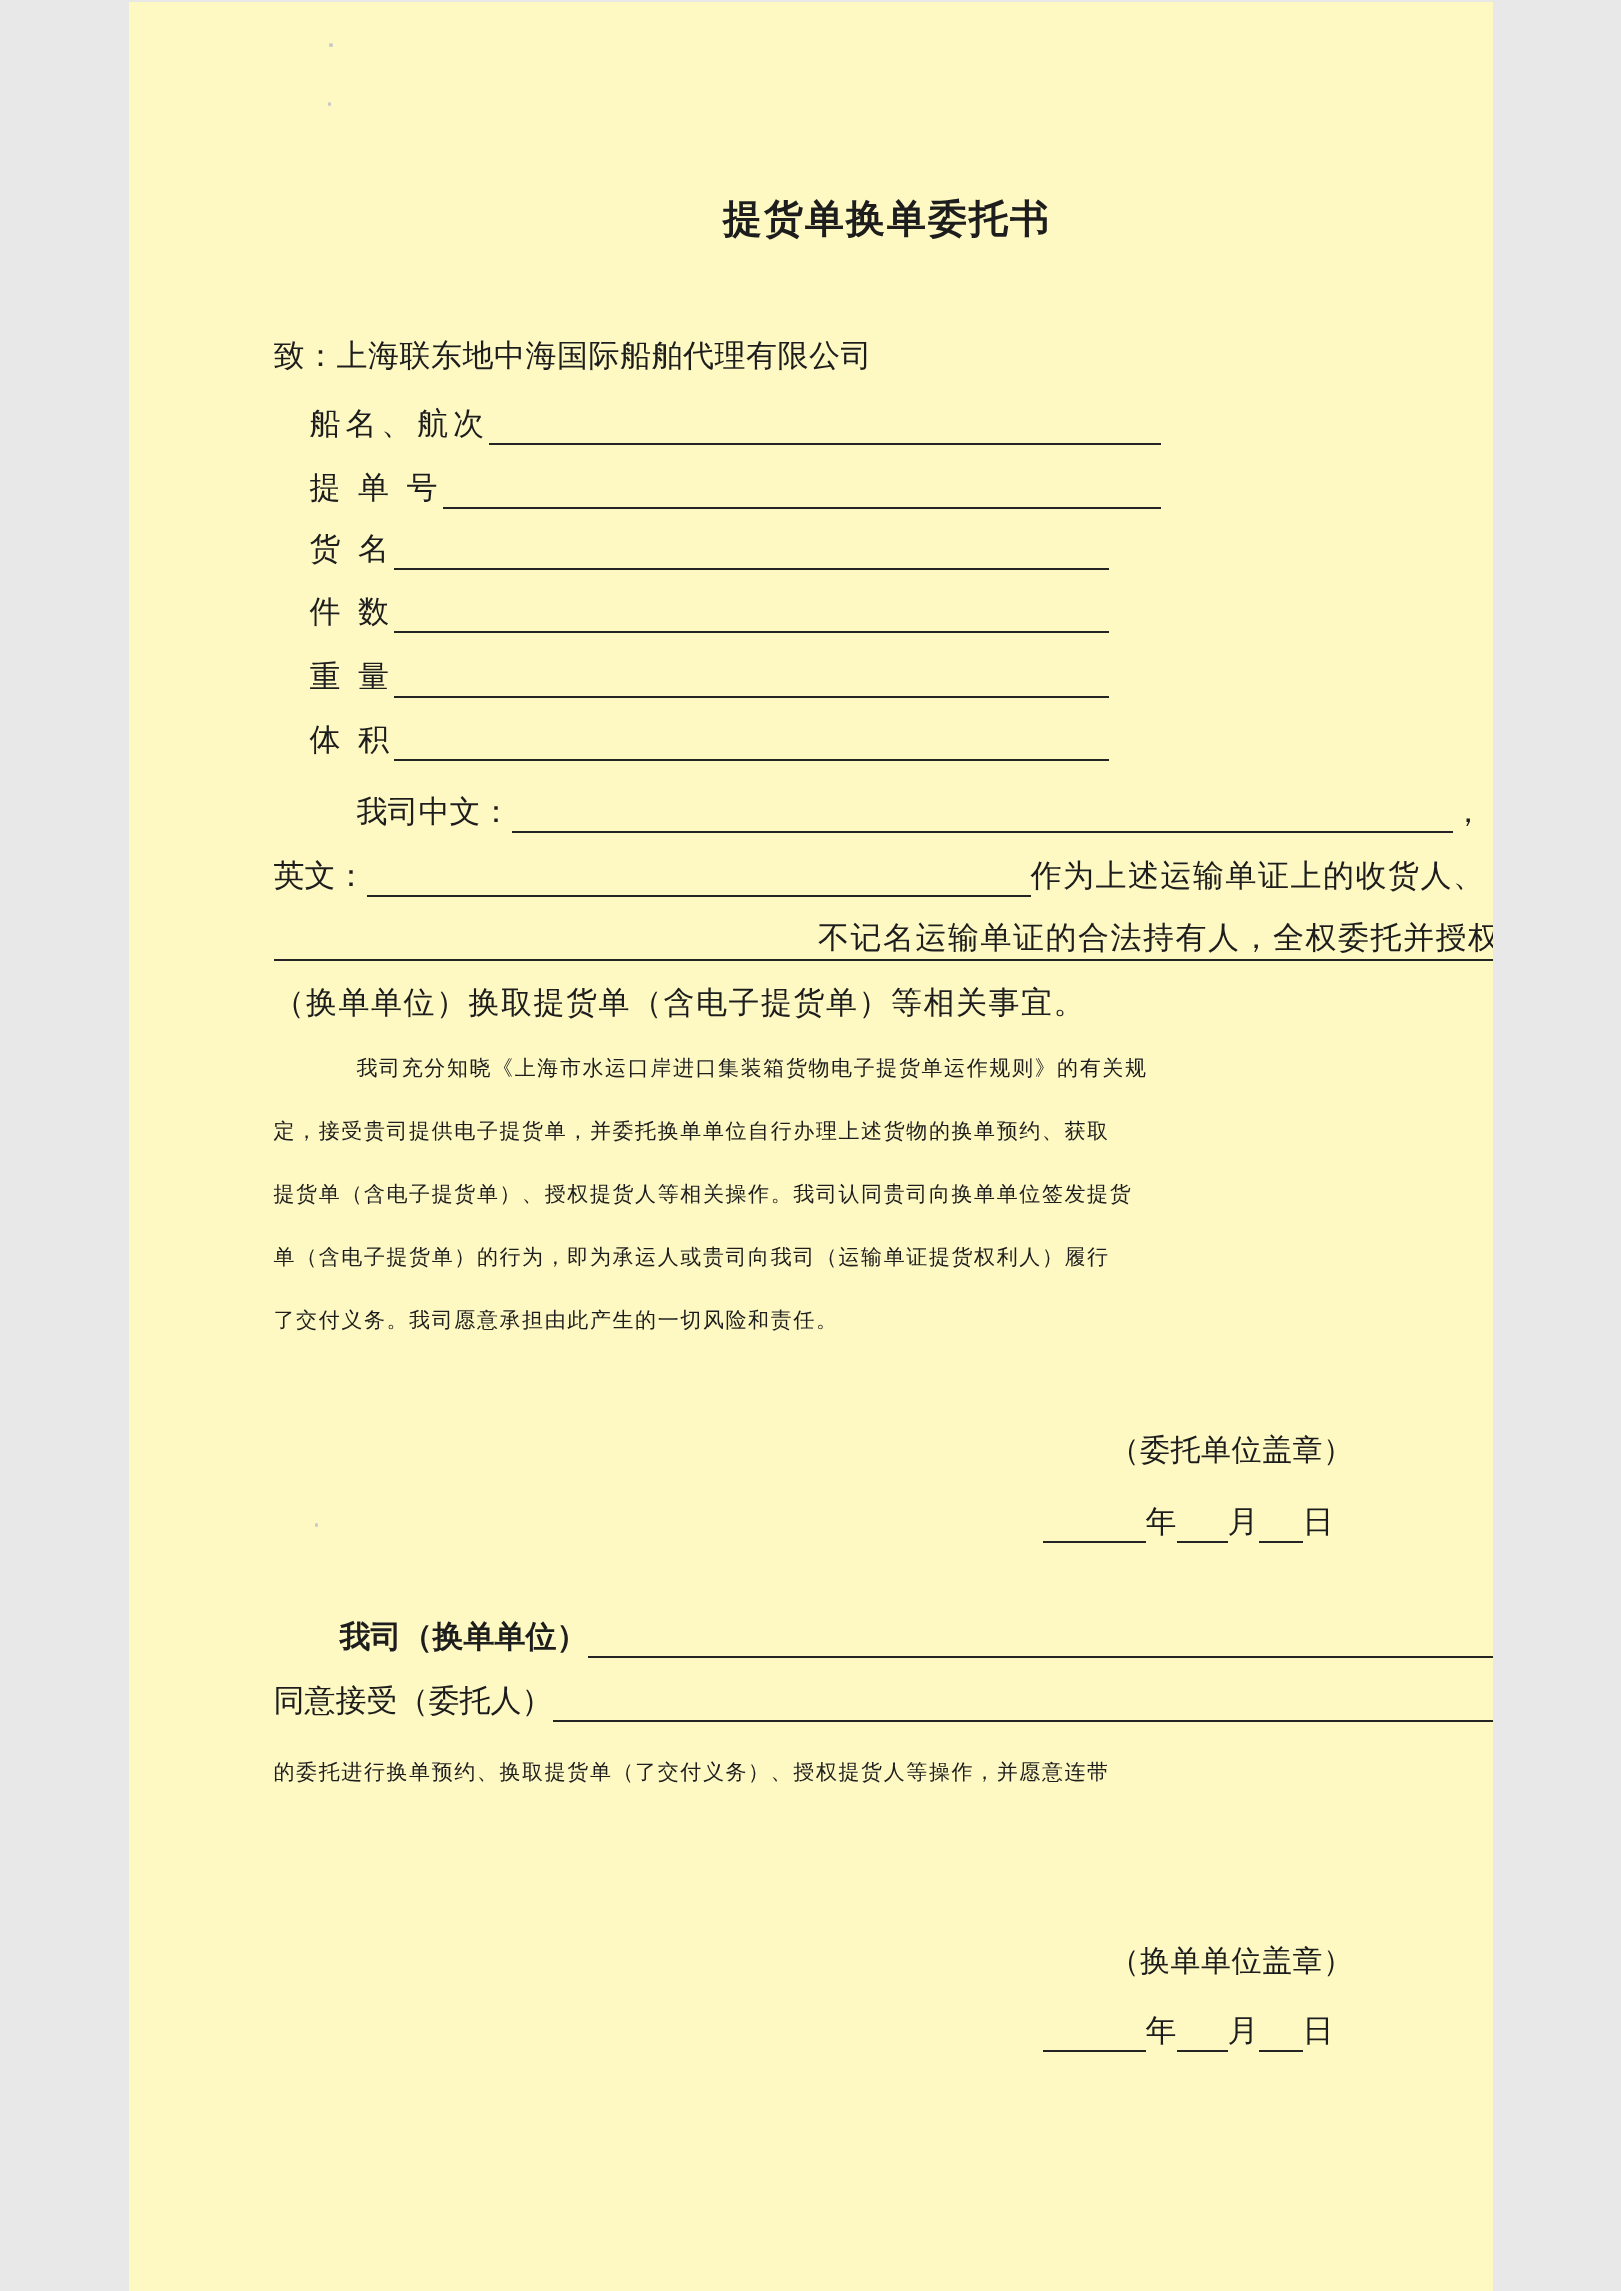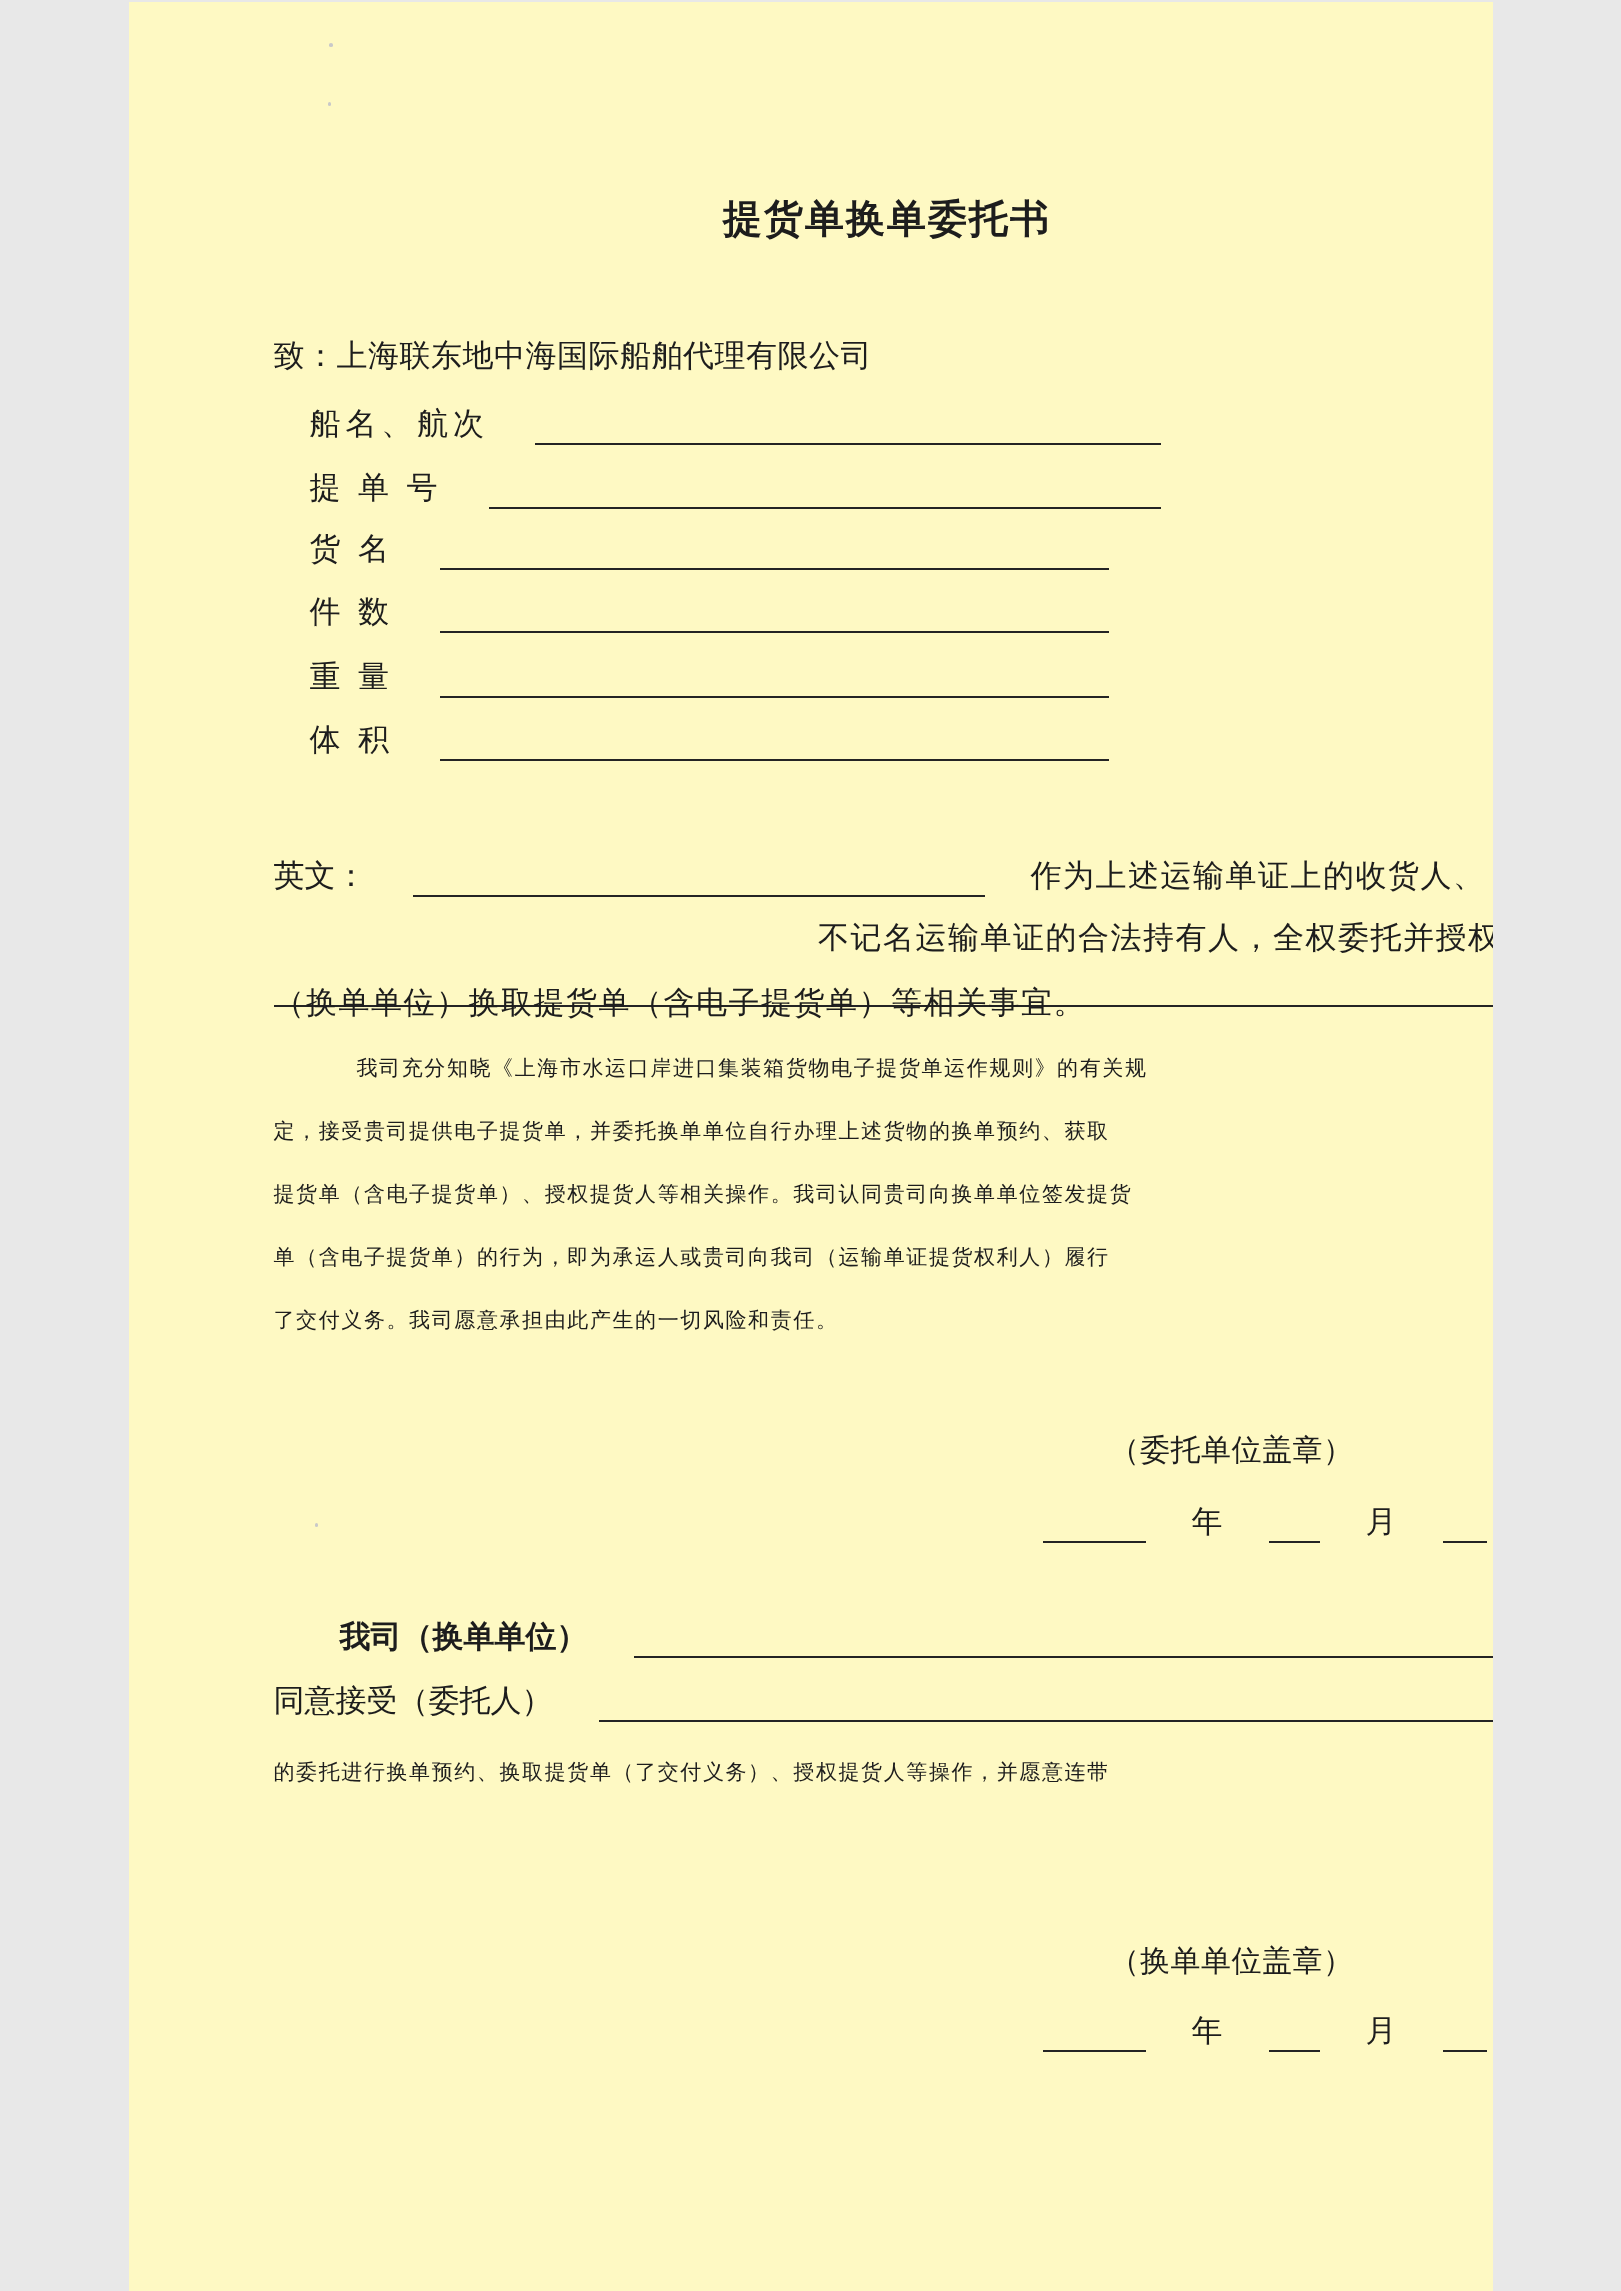--- a/index.html
+++ b/index.html
@@ -15,21 +15,21 @@
   .title{
     position:absolute;left:145px;top:190px;width:1227px;
     text-align:center;font-size:39px;font-weight:bold;letter-spacing:2px;
   }
   .addressee{
     position:absolute;left:145px;top:333px;
     font-size:31px;letter-spacing:0.5px;white-space:nowrap;
   }
   .row{
     position:absolute;display:flex;align-items:flex-end;height:43px;
-    font-size:31px;white-space:nowrap;gap:46px;
+    font-size:31px;white-space:nowrap;
   }
   .blank{
     flex:1 1 auto;align-self:stretch;
     border-bottom:2.9px solid #242424;
     min-width:9.8px;
   }
   .fieldrow{left:181px;}
   .fieldrow .flabel{letter-spacing:4.9px;}
   .bodyline{
     position:absolute;left:145px;width:1227px;
@@ -76,20 +76,25 @@
   </div>
   <div class="row fieldrow" style="top:653px;width:799px;">
     <span class="flabel">重 量</span>
     <span class="blank"></span>
   </div>
   <div class="row fieldrow" style="top:716px;width:799px;">
     <span class="flabel">体 积</span>
     <span class="blank"></span>
   </div>
 
+  <div class="row" style="left:228px;top:788px;width:1127px;">
+    <span>我司中文：</span>
+    <span class="blank"></span>
+    <span>，</span>
+  </div>
 
   <div class="row" style="left:145px;top:852px;width:1212px;">
     <span>英文：</span>
     <span class="blank"></span>
     <span style="letter-spacing:1.5px;">作为上述运输单证上的收货人、</span>
   </div>
 
   <div class="row" style="left:145px;top:915px;width:1227px;flex-direction:column;">
     <span style="letter-spacing:1.5px;">不记名运输单证的合法持有人，全权委托并授权</span>
     <span class="blank"></span>

